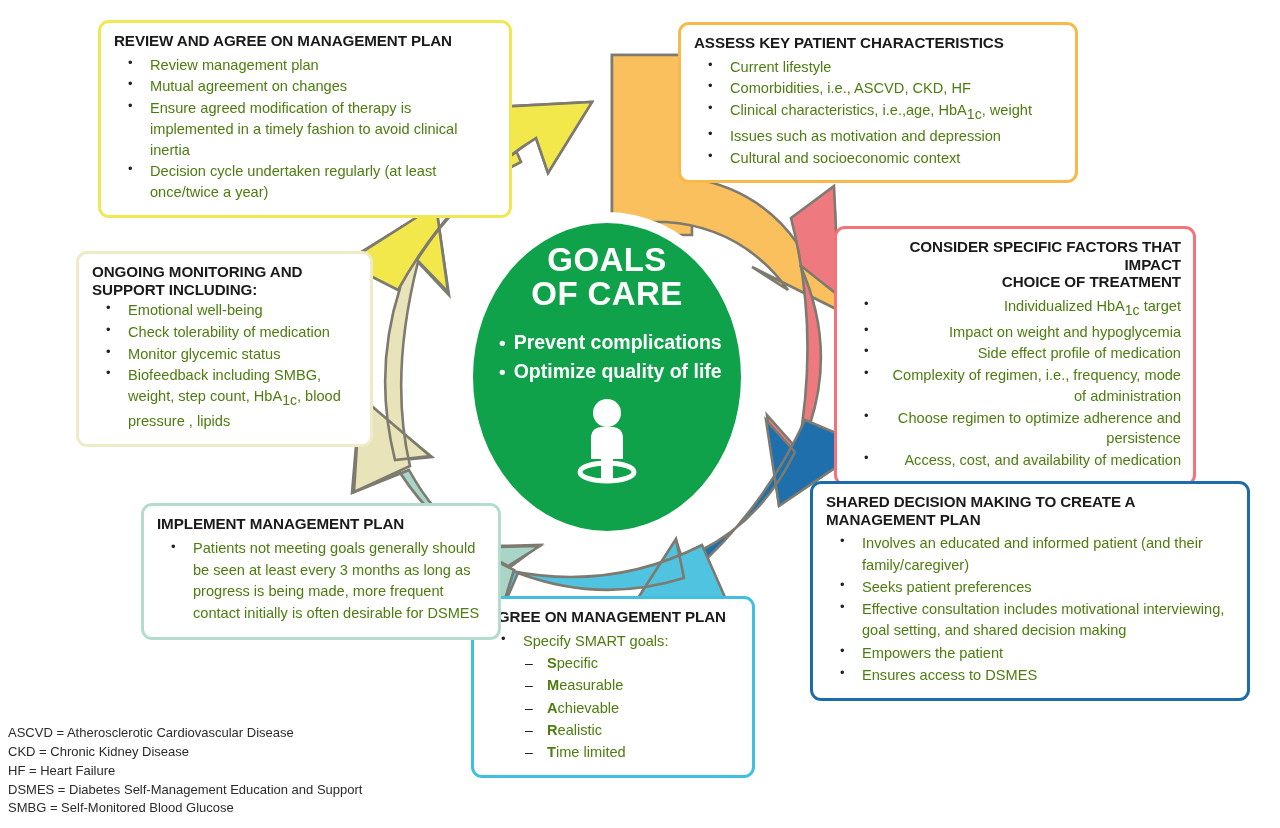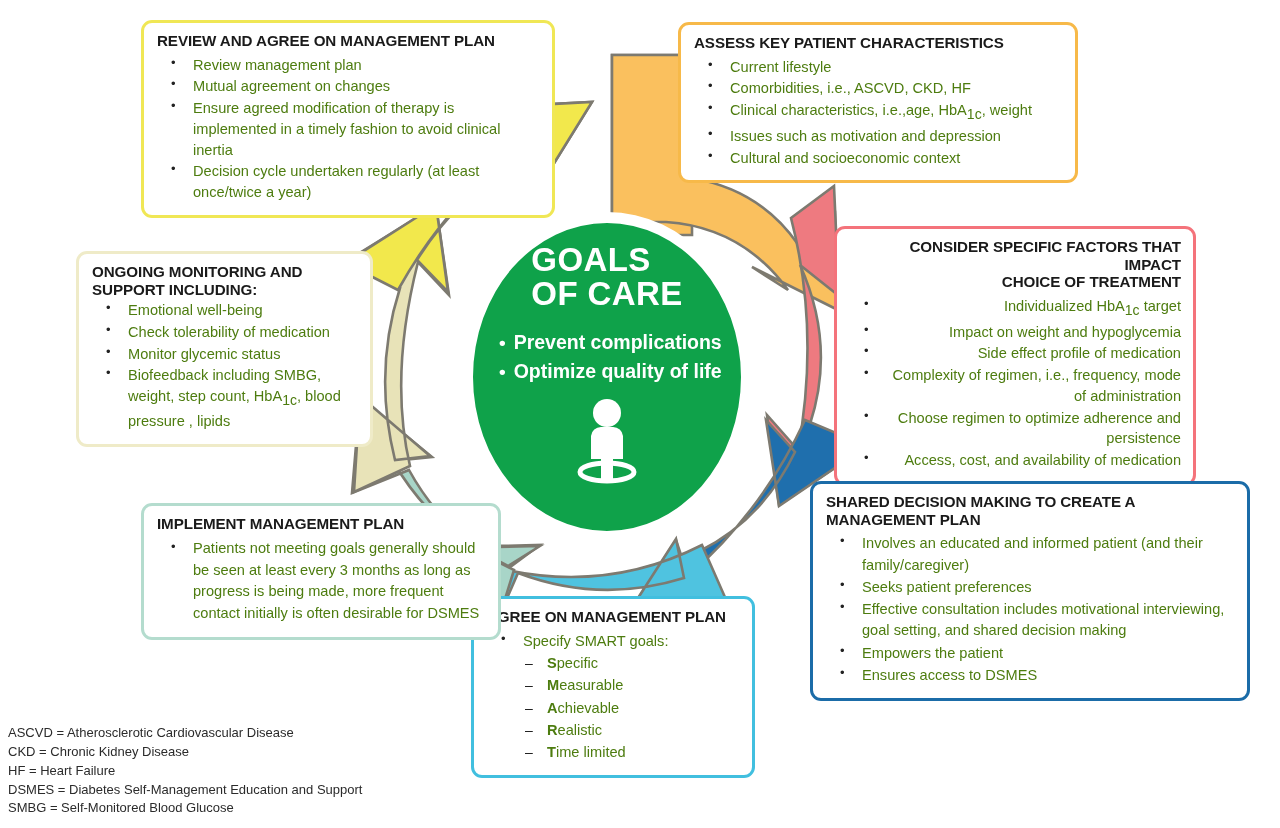--- a/index.html
+++ b/index.html
@@ -23,21 +23,21 @@
     background: #0FA24A;
     border: 11px solid #ffffff;
     display: flex; flex-direction: column;
     align-items: center;
     padding-top: 20px;
     color: #ffffff;
     z-index: 6;
   }
   .hub-title {
     font-size: 33px; font-weight: 700; line-height: 1.02;
-    letter-spacing: .4px; text-align: left;
+    letter-spacing: .4px; text-align: center;
     text-transform: uppercase;
   }
   .hub-list { margin-top: 18px; width: 100%; padding-left: 26px; }
   .hub-li {
     font-size: 19.5px; font-weight: 700; line-height: 1.48;
     display: flex; align-items: baseline;
   }
   .hub-li .dot { margin-right: 8px; font-size: 19px; line-height: 1; }
   .person { margin-top: 12px; }
 
@@ -69,21 +69,21 @@
   .box li.sub {
     padding-left: 60px; font-size: 14.6px;
   }
   .box li.sub::before {
     content: "\2013"; left: 38px; top: 0; font-size: 14px;
   }
   sub { font-size: 14px; }
   .b { font-weight: 700; }
 
   
-  #box-review  { left: 98px;  top: 20px;  width: 414px; border: 3px solid #F0E755; margin-left: 43px; }
+  #box-review  { left: 98px;  top: 20px;  width: 414px; border: 3px solid #F0E755; }
   #box-assess  { left: 678px; top: 22px;  width: 400px; border: 3px solid #F7B949; }
   #box-consider{ left: 834px; top: 226px; width: 362px; border: 3px solid #F4737B; text-align: right; }
   #box-shared  { left: 810px; top: 481px; width: 440px; border: 3px solid #1B6CA8; }
   #box-agree   { left: 471px; top: 596px; width: 284px; border: 3px solid #41BFDF; }
   #box-implement{left: 141px; top: 503px; width: 360px; border: 3px solid #B4DCCE; }
   #box-ongoing { left: 76px;  top: 251px; width: 297px; border: 3px solid #EFEBC8; }
 
   #box-ongoing h3 { margin-bottom: 2px; }
   #box-implement li { line-height: 1.5; }
   #box-agree li { line-height: 1.46; }

